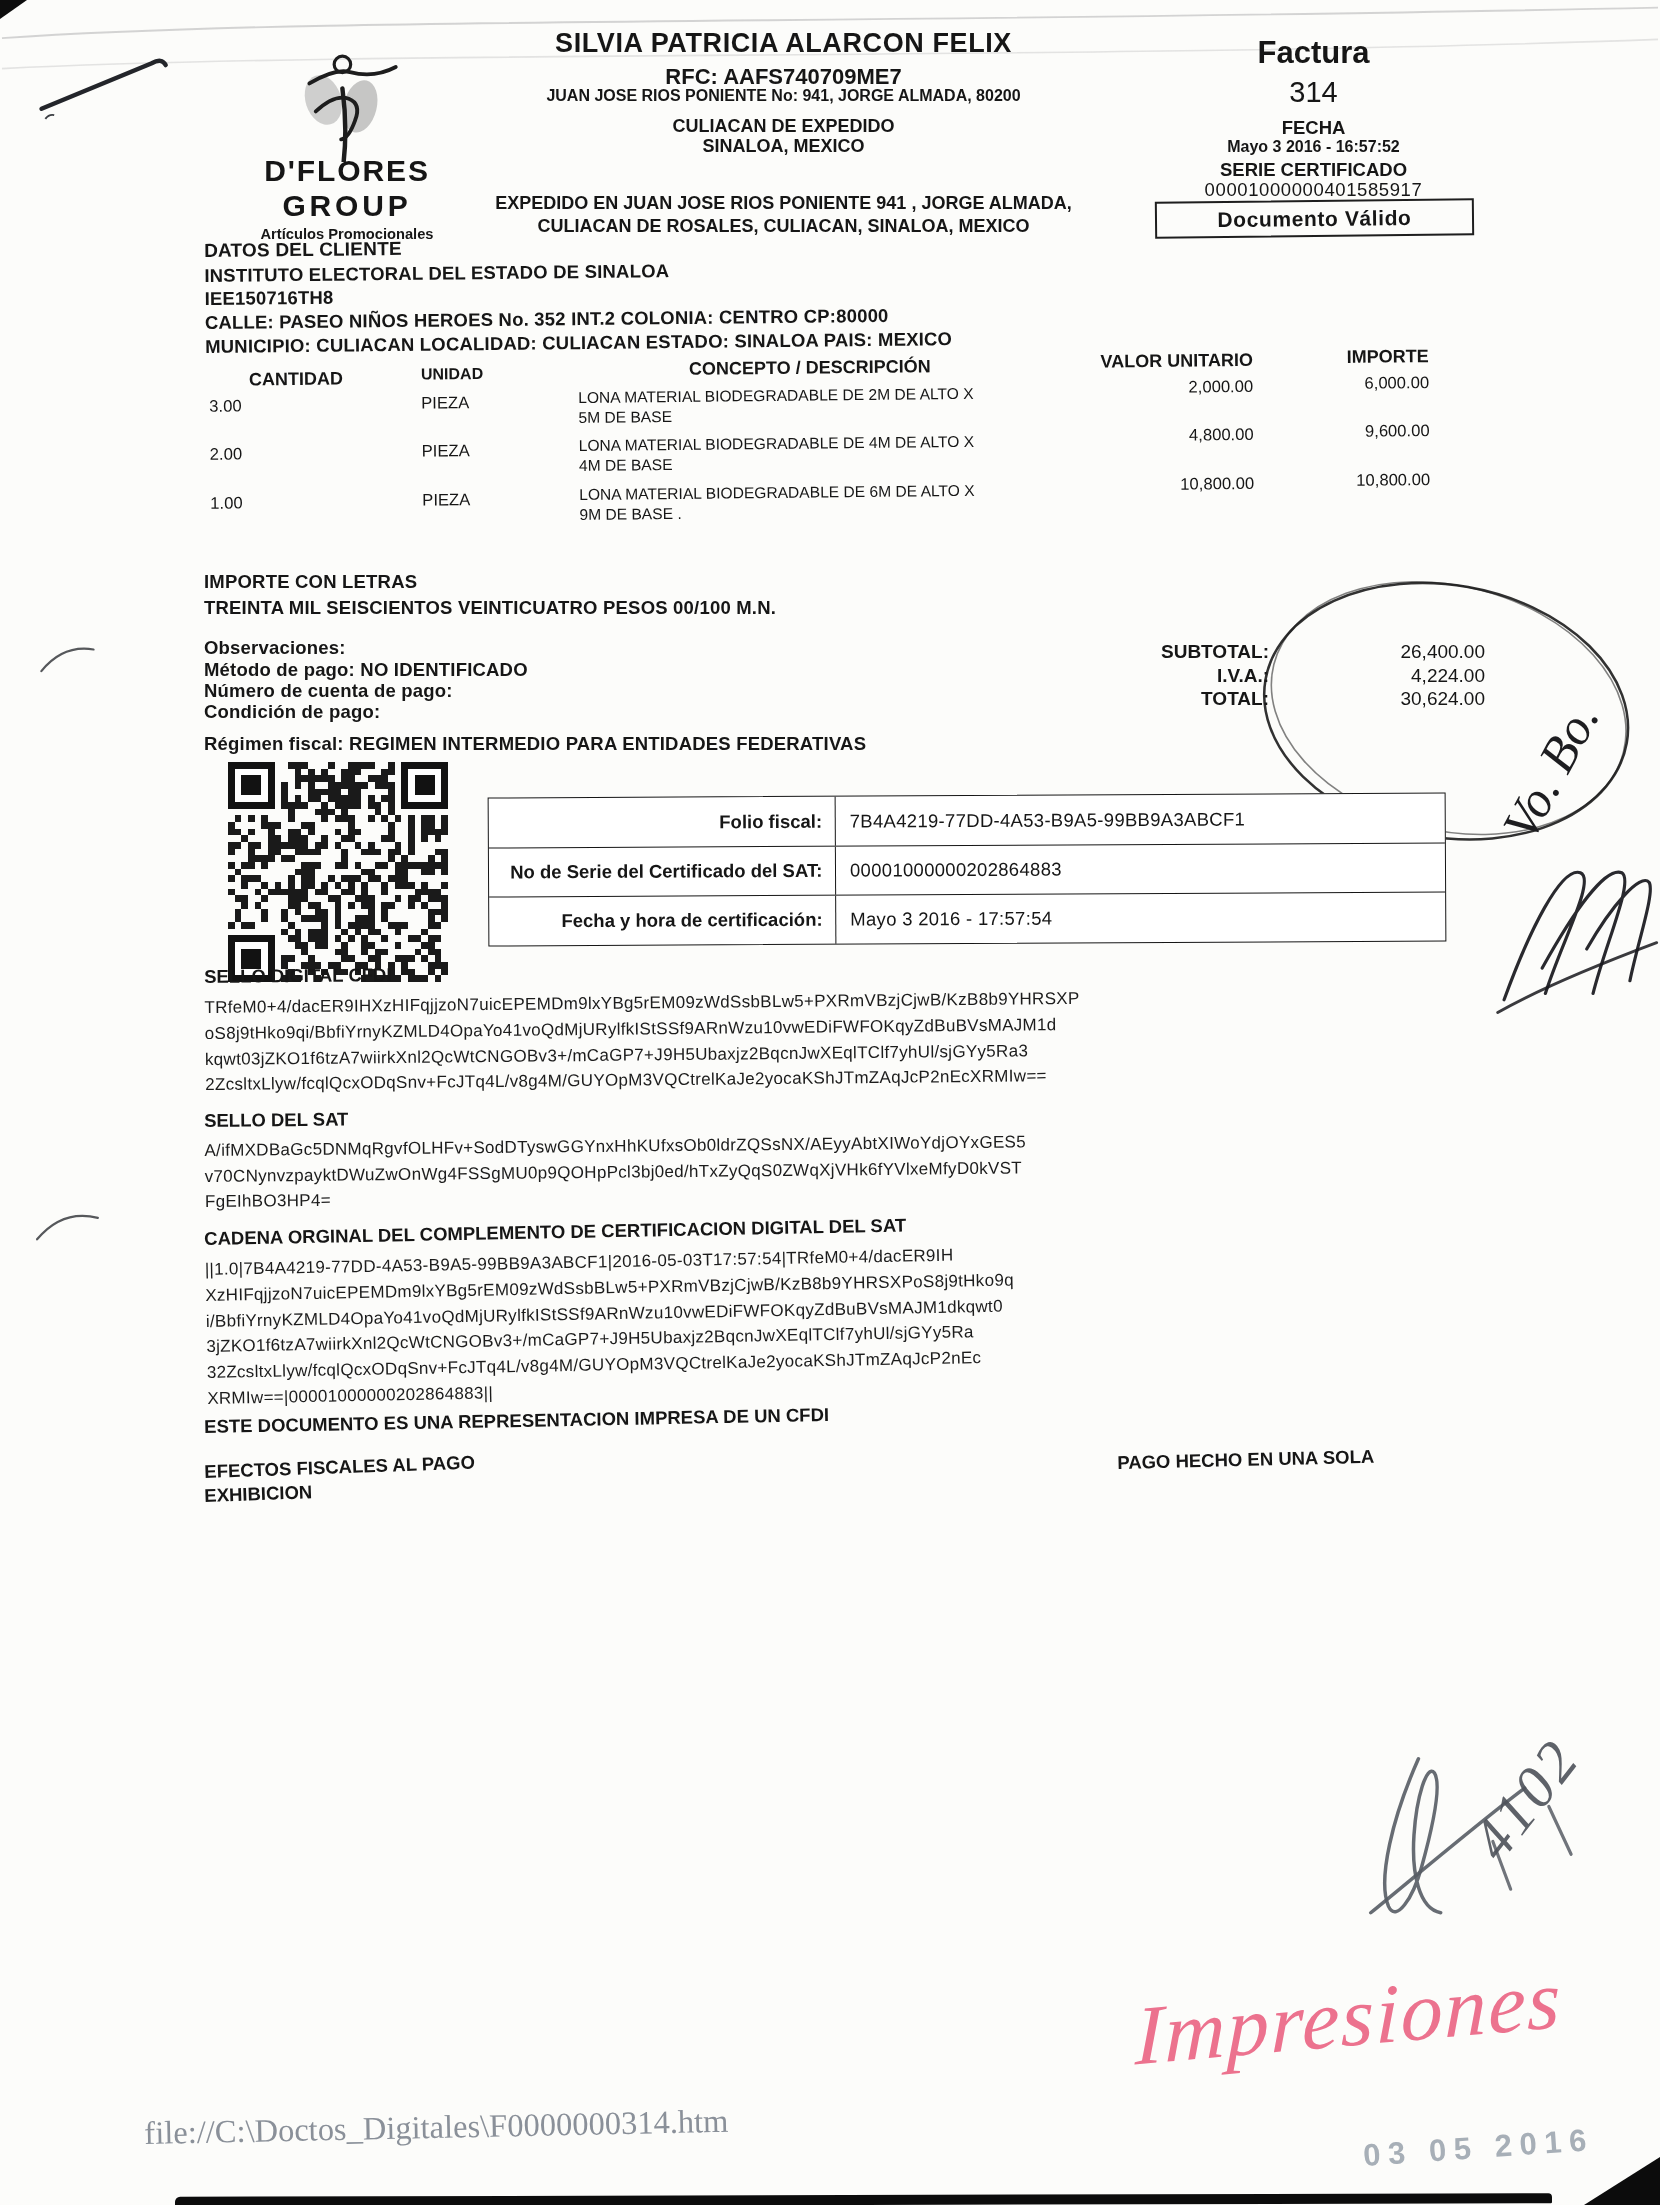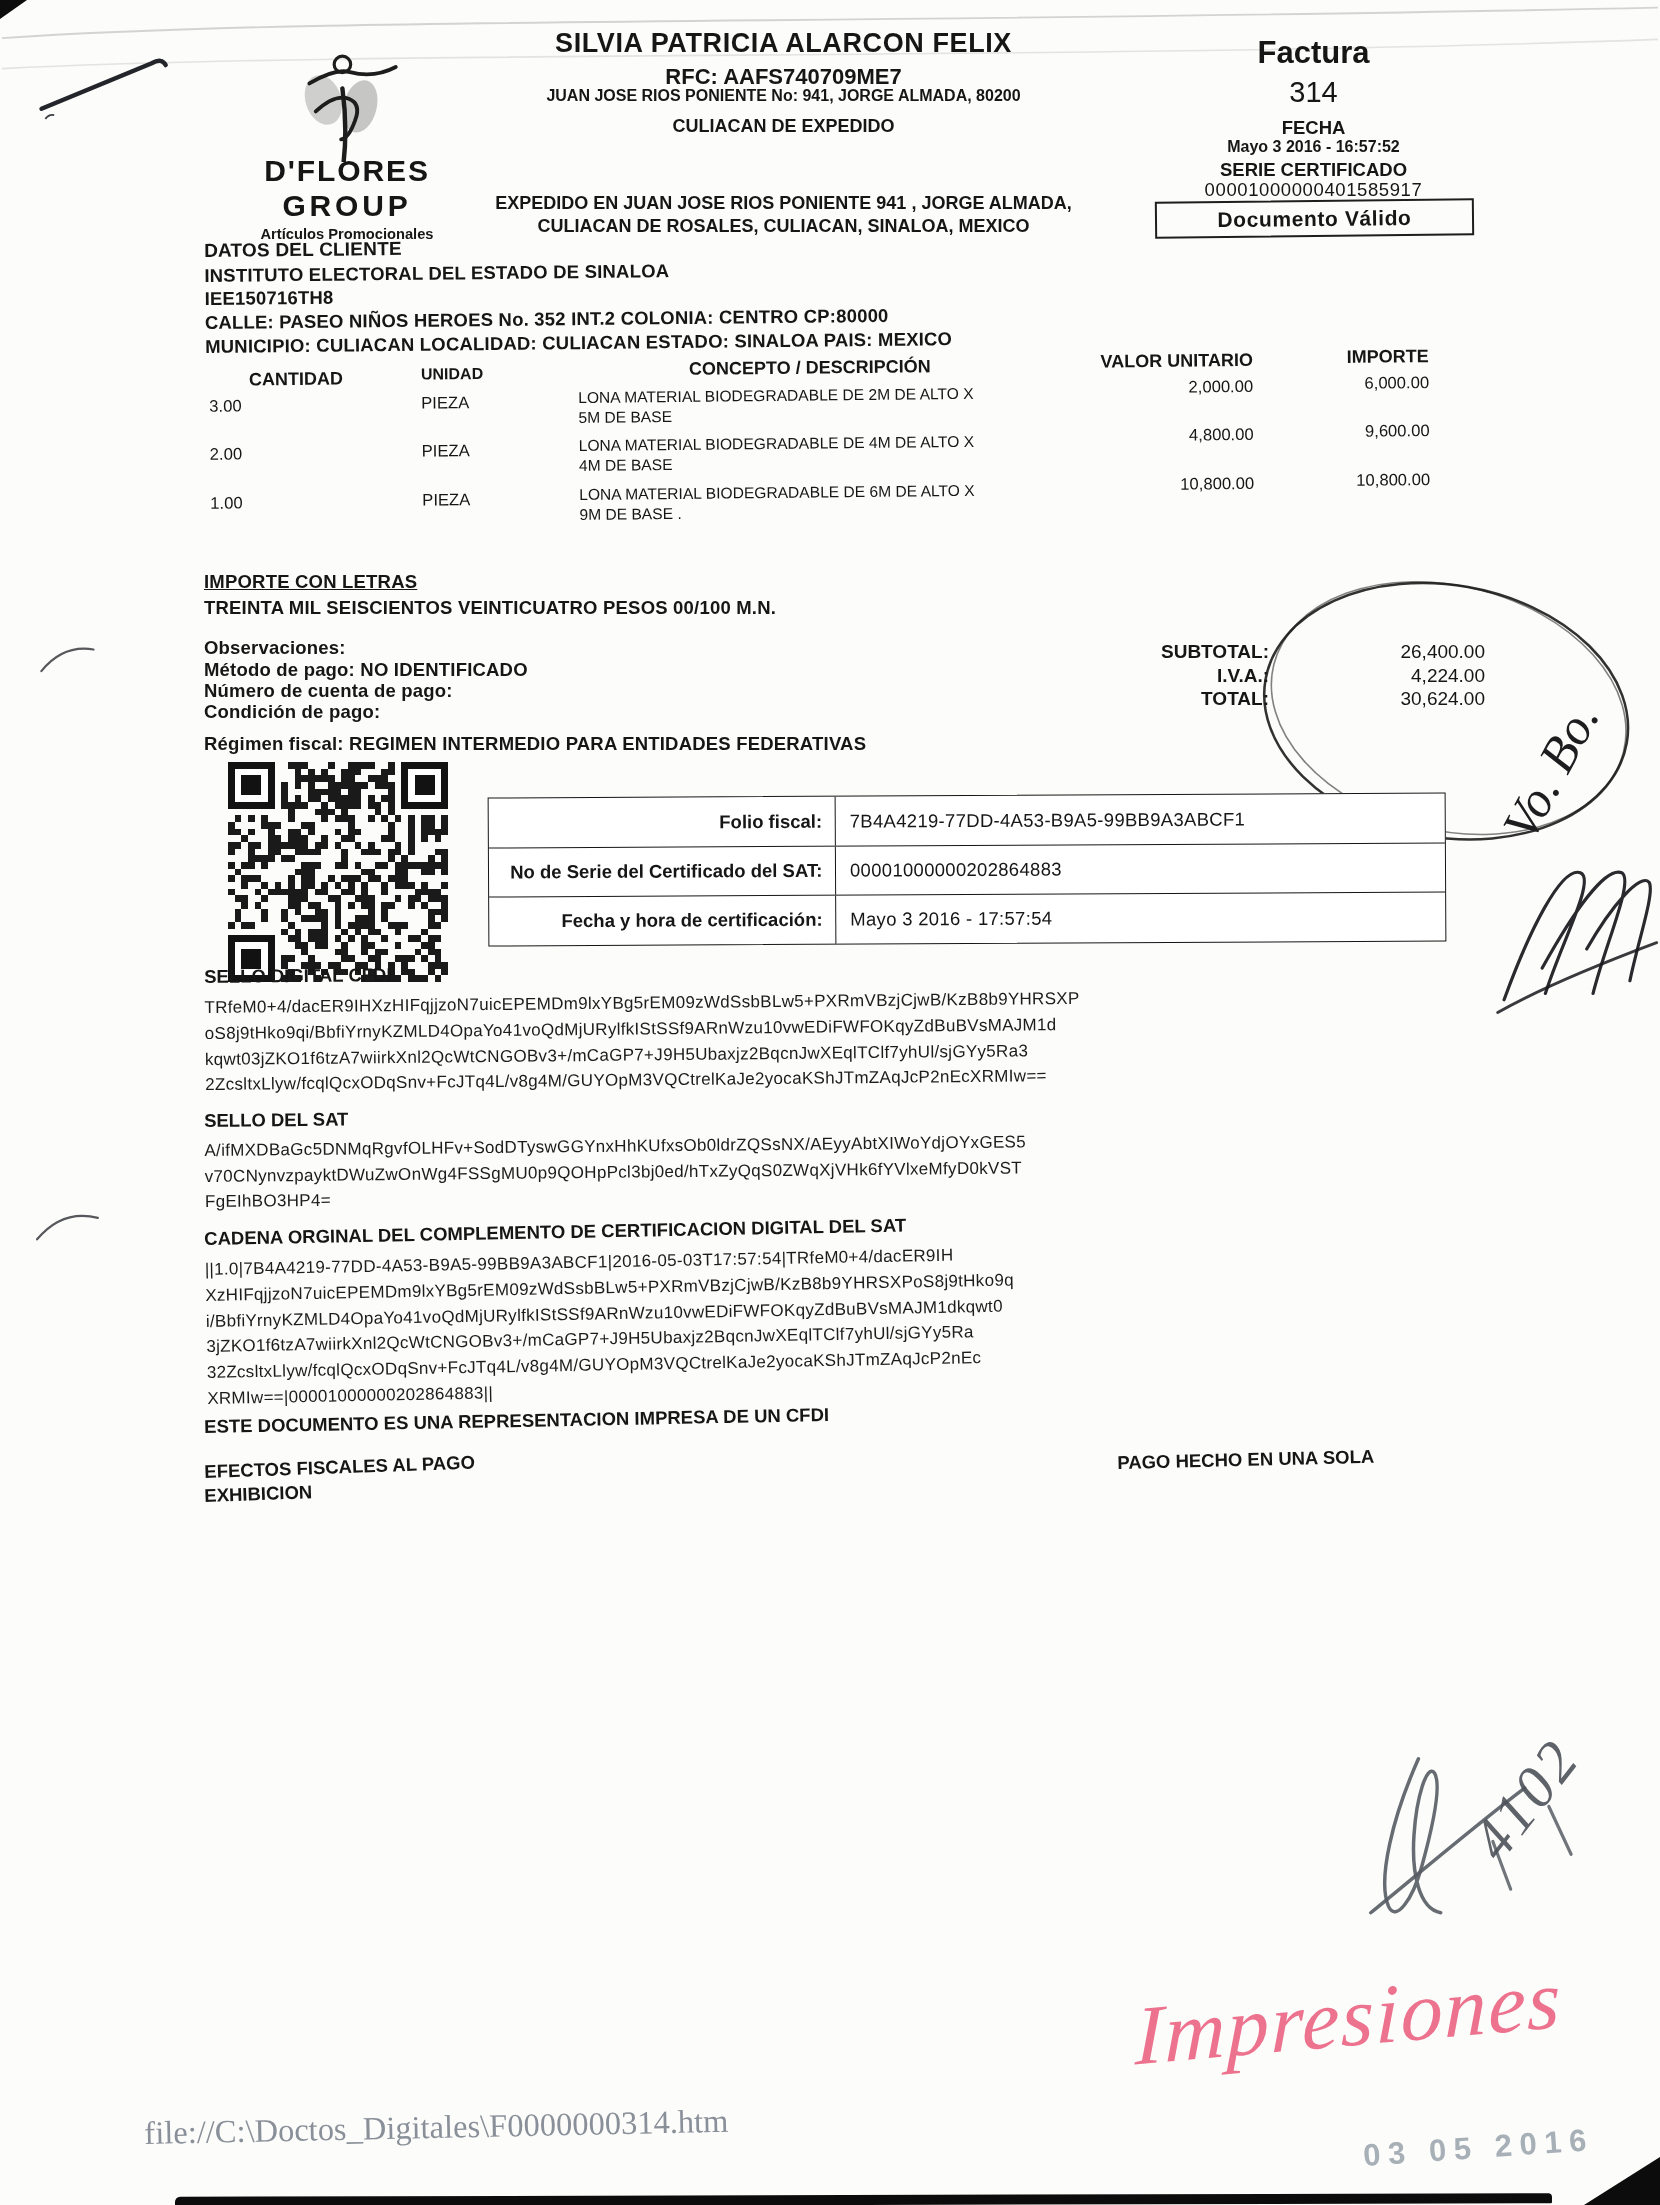--- a/index.html
+++ b/index.html
@@ -52,20 +52,21 @@
     <path d="M92,60 q8,60 2,115" stroke="#1d1d1d" stroke-width="7" fill="none" stroke-linecap="round"></path>
   </svg>
   <div class="abs b ctr" style="left:242px;top:154px;width:210px;font-size:30px;letter-spacing:1.9px;font-stretch:condensed;">D'FLORES</div>
   <div class="abs b ctr" style="left:242px;top:189px;width:210px;font-size:30px;letter-spacing:3.8px;">GROUP</div>
   <div class="abs sb ctr" style="left:242px;top:226px;width:210px;font-size:14.7px;">Artículos Promocionales</div>
 
   <div class="abs b ctr nw" style="left:433px;top:28px;width:701px;font-size:27px;letter-spacing:0.6px;">SILVIA PATRICIA ALARCON FELIX</div>
   <div class="abs b ctr nw" style="left:433px;top:64px;width:701px;font-size:22px;">RFC: AAFS740709ME7</div>
   <div class="abs sb ctr nw" style="left:433px;top:87px;width:701px;font-size:16px;">JUAN JOSE RIOS PONIENTE No: 941, JORGE ALMADA, 80200</div>
   <div class="abs sb ctr nw" style="left:433px;top:116px;width:701px;font-size:18px;">CULIACAN DE EXPEDIDO</div>
+  <div class="abs sb ctr nw" style="left:433px;top:136px;width:701px;font-size:18px;">SINALOA, MEXICO</div>
   <div class="abs sb ctr nw" style="left:433px;top:193px;width:701px;font-size:18px;">EXPEDIDO EN JUAN JOSE RIOS PONIENTE 941 , JORGE ALMADA,</div>
   <div class="abs sb ctr nw" style="left:433px;top:216px;width:701px;font-size:18px;">CULIACAN DE ROSALES, CULIACAN, SINALOA, MEXICO</div>
 
   <div class="abs b ctr" style="left:1154px;top:35px;width:319px;font-size:31px;">Factura</div>
   <div class="abs ctr" style="left:1154px;top:76px;width:319px;font-size:29px;">314</div>
   <div class="abs b ctr" style="left:1154px;top:117px;width:319px;font-size:18.5px;">FECHA</div>
   <div class="abs sb ctr nw" style="left:1154px;top:138px;width:319px;font-size:16px;">Mayo 3 2016 - 16:57:52</div>
   <div class="abs sb ctr nw" style="left:1154px;top:159px;width:319px;font-size:18.5px;">SERIE CERTIFICADO</div>
   <div class="abs ctr nw" style="left:1154px;top:179px;width:319px;font-size:18.5px;letter-spacing:0.6px;">00001000000401585917</div>
   <div class="abs badge-box" style="left:1155px;top:200px;width:315px;height:33px;transform:rotate(-0.6deg);">
@@ -105,21 +106,21 @@
 
     <div class="abs" style="left:0;top:491px;width:1660px;">
       <span class="abs" style="left:205px;top:5.1px;font-size:16.6px;">1.00</span>
       <span class="abs" style="left:417px;top:3.8px;font-size:16.6px;">PIEZA</span>
       <span class="abs" style="left:574px;top:0;width:408px;font-size:15.6px;line-height:20px;">LONA MATERIAL BIODEGRADABLE DE 6M DE ALTO X 9M DE BASE .</span>
       <span class="abs rt" style="left:1058px;top:-3.8px;width:191px;font-size:16.6px;">10,800.00</span>
       <span class="abs rt" style="left:1275px;top:-6.4px;width:150px;font-size:16.6px;">10,800.00</span>
     </div>
   </div>
 
-  <div class="abs lbl" style="left:204px;top:571px;text-decoration:underline;">IMPORTE CON LETRAS</div>
+  <div class="abs lbl" style="left:204px;top:571px;">IMPORTE CON LETRAS</div>
   <div class="abs lbl nw" style="left:204px;top:597px;">TREINTA MIL SEISCIENTOS VEINTICUATRO PESOS 00/100 M.N.</div>
 
   <div class="abs lbl" style="left:204px;top:637px;">Observaciones:</div>
   <div class="abs lbl nw" style="left:204px;top:659px;">Método de pago: NO IDENTIFICADO</div>
   <div class="abs lbl nw" style="left:204px;top:680px;">Número de cuenta de pago:</div>
   <div class="abs lbl nw" style="left:204px;top:701px;">Condición de pago:</div>
 
   <div class="abs b rt" style="left:1084px;top:641px;width:185px;font-size:19px;">SUBTOTAL:</div>
   <div class="abs b rt" style="left:1084px;top:665px;width:185px;font-size:19px;">I.V.A.:</div>
   <div class="abs b rt" style="left:1084px;top:688px;width:185px;font-size:19px;">TOTAL:</div>

